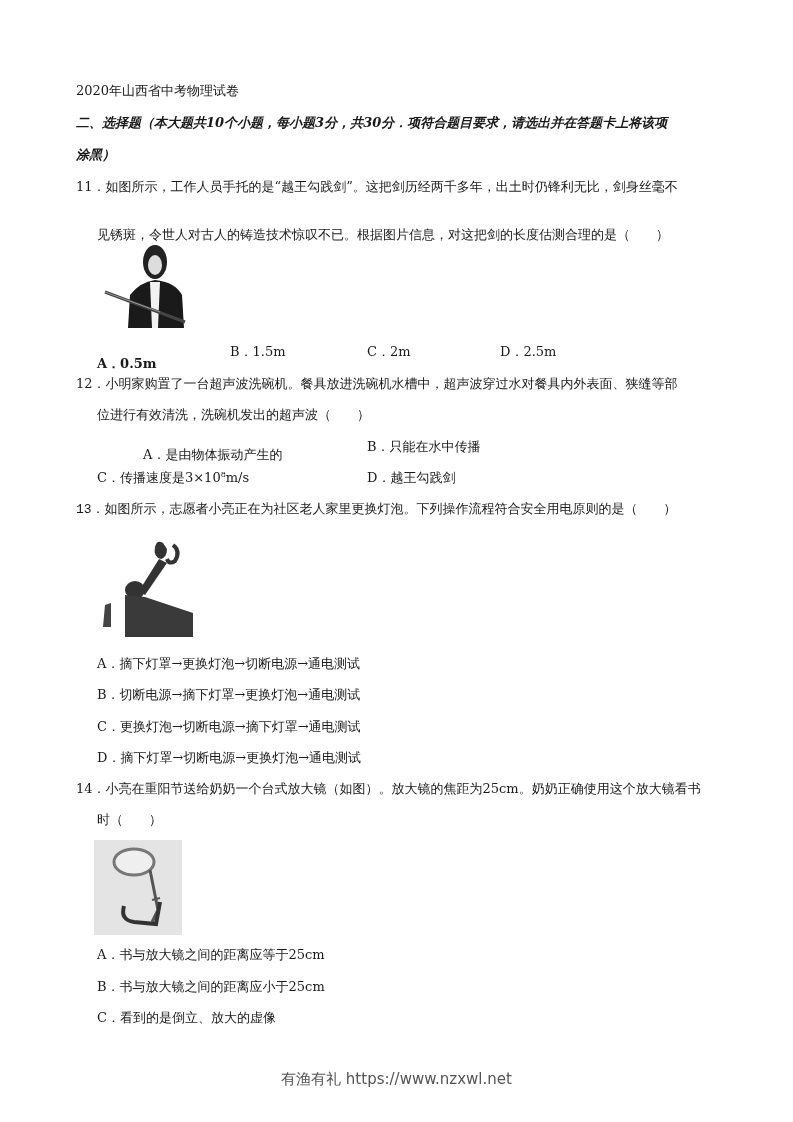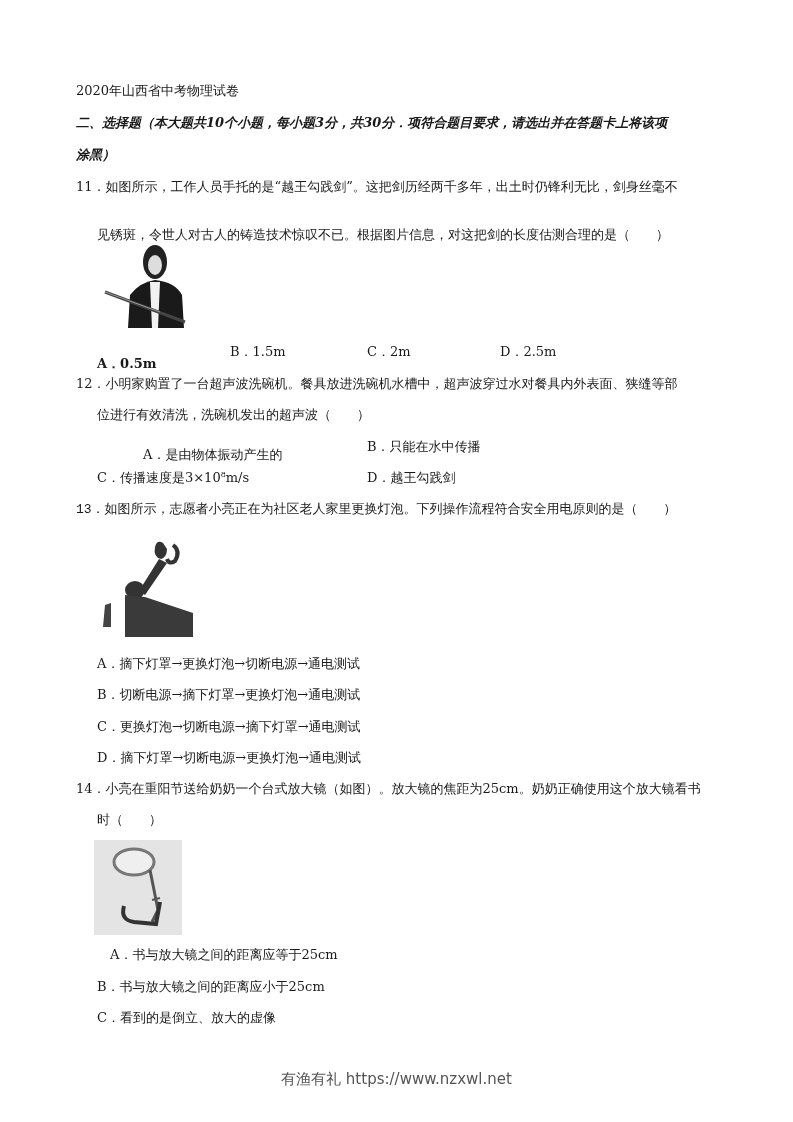--- a/index.html
+++ b/index.html
@@ -78,18 +78,18 @@
     <span>14．</span><span>小亮在重阳节送给奶奶一个台式放大镜（如图）。放大镜的焦距为25cm。奶奶正确使用这个放大镜看书</span>
   </div>
   <div class="abs line indent" style="top:811px;">时（　　）</div>
   <svg class="fig" style="left:94px;top:840px;" width="88" height="95" viewBox="0 0 88 95">
     <rect x="0" y="0" width="88" height="95" fill="#e4e4e4"></rect>
     <ellipse cx="40" cy="22" rx="20" ry="13" fill="#efefef" stroke="#777" stroke-width="3"></ellipse>
     <path d="M56 30 L64 70 L58 82" fill="none" stroke="#555" stroke-width="3"></path>
     <path d="M30 66 Q26 80 40 82 L62 84 L66 62" fill="none" stroke="#333" stroke-width="4"></path>
     <line x1="58" y1="60" x2="66" y2="58" stroke="#555" stroke-width="2"></line>
   </svg>
-  <div class="abs opt" style="left:97px;top:946px;margin-left:13px;">A．书与放大镜之间的距离应等于25cm</div>
+  <div class="abs opt" style="left:97px;top:946px;">A．书与放大镜之间的距离应等于25cm</div>
   <div class="abs opt" style="left:97px;top:978px;">B．书与放大镜之间的距离应小于25cm</div>
   <div class="abs opt" style="left:97px;top:1009px;">C．看到的是倒立、放大的虚像</div>
 </div>
 
 <div class="abs footer">有渔有礼 https://www.nzxwl.net</div>
 
 </body></html>

